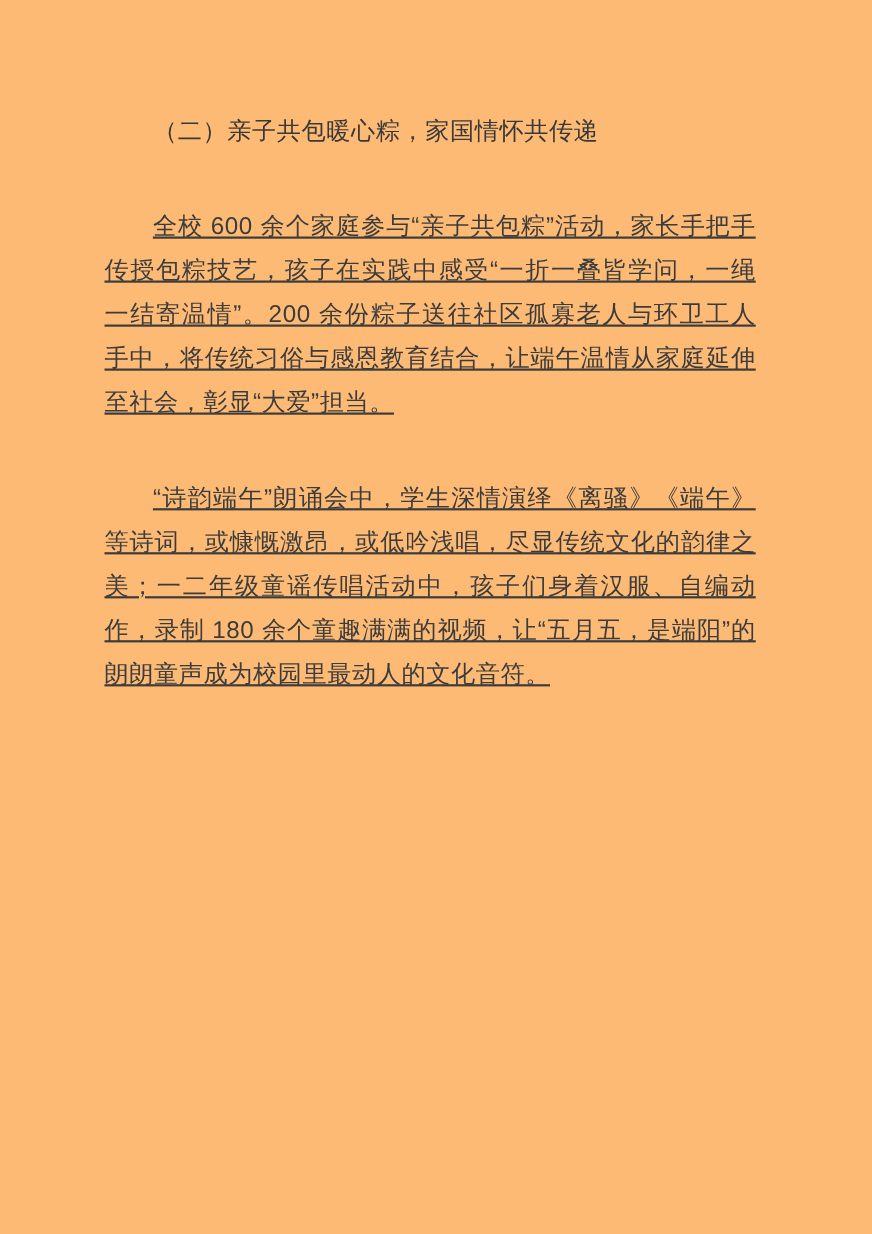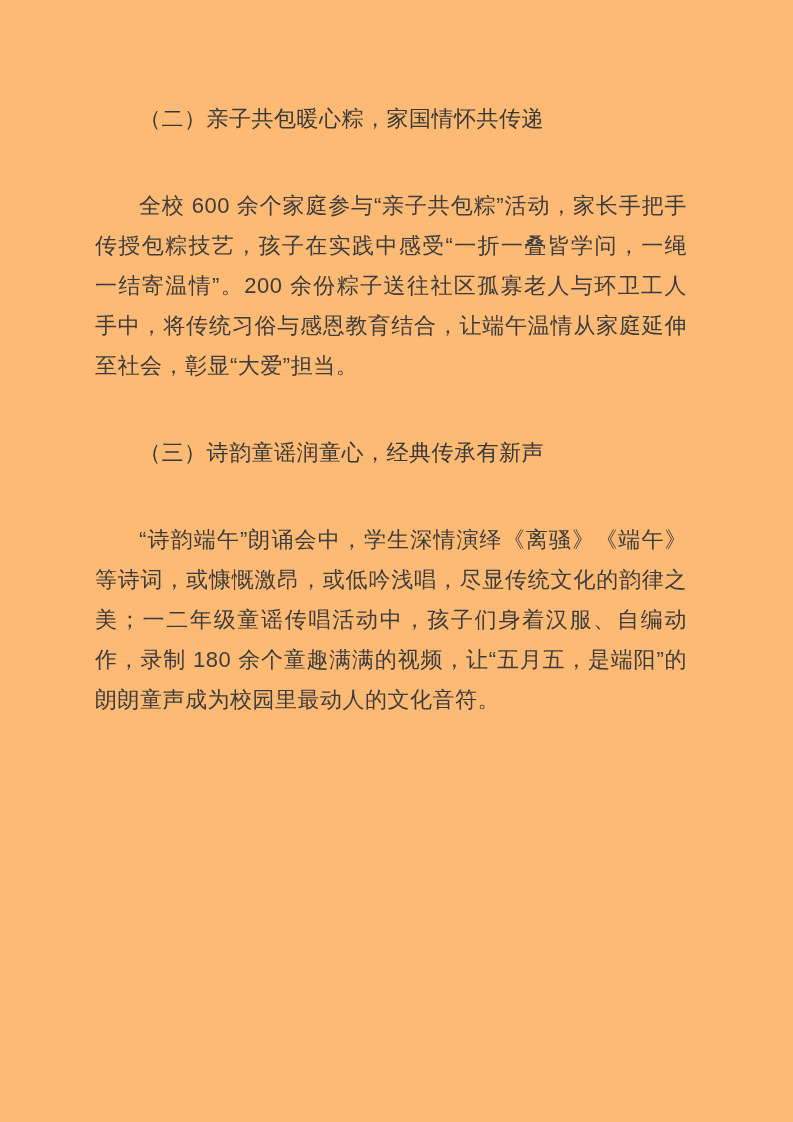--- a/index.html
+++ b/index.html
@@ -31,33 +31,33 @@
     text-indent: 2em;
     color: #383838;
     letter-spacing: 0.5px;
   }
   .sec-paragraph {
     margin: 0 0 47px 0;
     text-indent: 2em;
     text-align: justify;
     letter-spacing: 0.5px;
     color: #3c3c3c;
+    text-decoration: underline;
   }
 </style>
 </head>
 <body>
 
 <div class="page">
 
   <section>
     <h2 class="sec-heading">（二）亲子共包暖心粽，家国情怀共传递</h2>
     <p class="sec-paragraph">全校 600 余个家庭参与“亲子共包粽”活动，家长手把手传授包粽技艺，孩子在实践中感受“一折一叠皆学问，一绳一结寄温情”。200 余份粽子送往社区孤寡老人与环卫工人手中，将传统习俗与感恩教育结合，让端午温情从家庭延伸至社会，彰显“大爱”担当。</p>
   </section>
 
   <section>
-    <h2 class="sec-heading">（三）诗韵童谣润童心，经典传承有新声</h2>
     <p class="sec-paragraph">“诗韵端午”朗诵会中，学生深情演绎《离骚》《端午》等诗词，或慷慨激昂，或低吟浅唱，尽显传统文化的韵律之美；一二年级童谣传唱活动中，孩子们身着汉服、自编动作，录制 180 余个童趣满满的视频，让“五月五，是端阳”的朗朗童声成为校园里最动人的文化音符。</p>
   </section>
 
   <section>
   </section>
 
 </div>
 
 </body></html>

